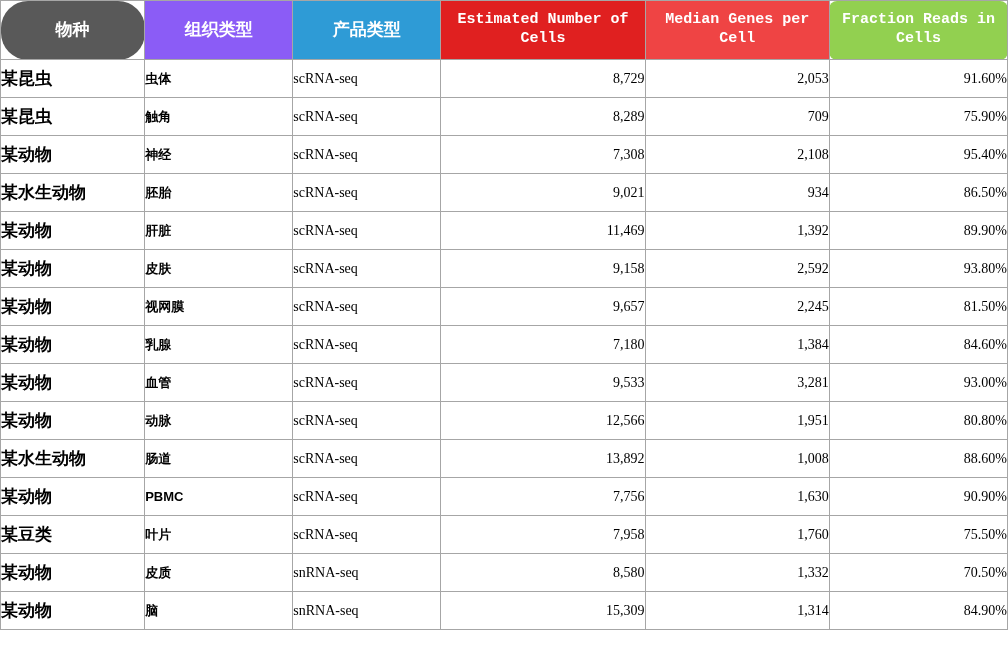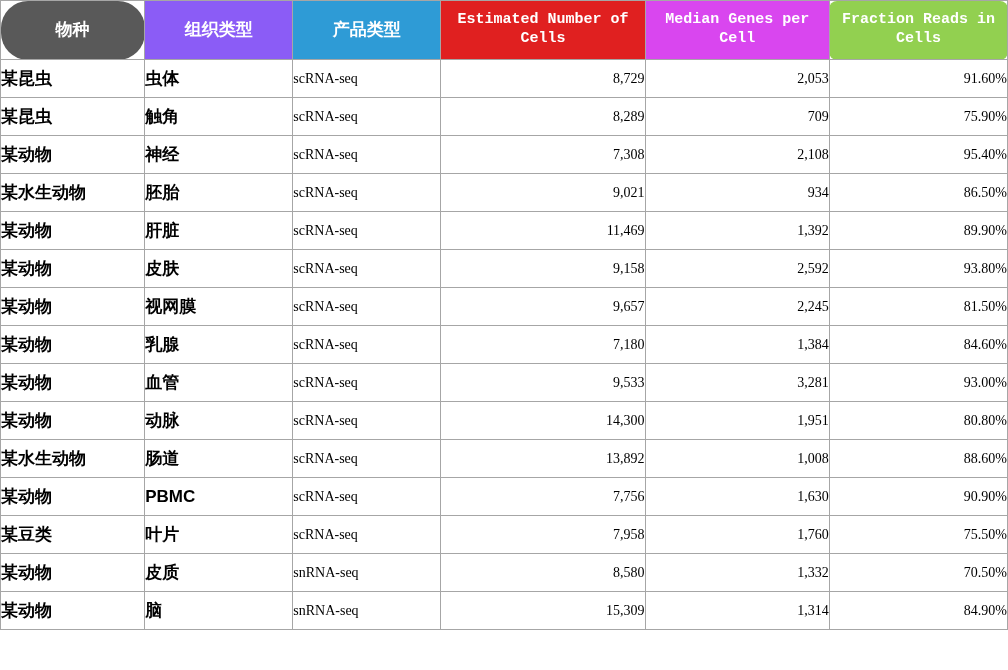--- a/index.html
+++ b/index.html
@@ -28,32 +28,32 @@
     color: #ffffff;
     text-align: center;
     font-weight: bold;
     line-height: 1.25;
     padding: 2px 4px;
   }
   th.h-species   { background: #595959; font-size: 17px; font-family: "Liberation Sans", sans-serif; border-radius: 27px; }
   th.h-tissue    { background: #8b5cf6; font-size: 17px; font-family: "Liberation Sans", sans-serif; }
   th.h-product   { background: #2e9bd6; font-size: 17px; font-family: "Liberation Sans", sans-serif; }
   th.h-cells     { background: #e02020; font-size: 15px; font-family: "Liberation Mono", monospace; }
-  th.h-genes     { background: #d946ef; font-size: 15px; font-family: "Liberation Mono", monospace; }
+  th.h-genes     { background: #ef4444; font-size: 15px; font-family: "Liberation Mono", monospace; }
   th.h-fraction  { background: #92d050; font-size: 15px; font-family: "Liberation Mono", monospace; border-radius: 8px; }
 
   tbody tr { height: 38px; margin-top: 13px; }
   td.c-species {
     font-size: 17px;
     font-weight: bold;
     padding-left: 8px;
     font-family: "Liberation Sans", sans-serif;
   }
   td.c-tissue {
-    font-size: 17px;
+    font-size: 13px;
     font-weight: bold;
     padding-left: 10px;
     font-family: "Liberation Sans", sans-serif;
   }
   td.c-product {
     font-size: 14px;
     padding-left: 8px;
     font-family: "Liberation Serif", serif;
   }
   td.c-num {
@@ -160,21 +160,21 @@
       <td class="c-tissue">血管</td>
       <td class="c-product">scRNA-seq</td>
       <td class="c-num">9,533</td>
       <td class="c-num">3,281</td>
       <td class="c-num">93.00%</td>
     </tr>
     <tr>
       <td class="c-species">某动物</td>
       <td class="c-tissue">动脉</td>
       <td class="c-product">scRNA-seq</td>
-      <td class="c-num">14,300</td>
+      <td class="c-num">12,566</td>
       <td class="c-num">1,951</td>
       <td class="c-num">80.80%</td>
     </tr>
     <tr>
       <td class="c-species">某水生动物</td>
       <td class="c-tissue">肠道</td>
       <td class="c-product">scRNA-seq</td>
       <td class="c-num">13,892</td>
       <td class="c-num">1,008</td>
       <td class="c-num">88.60%</td>

